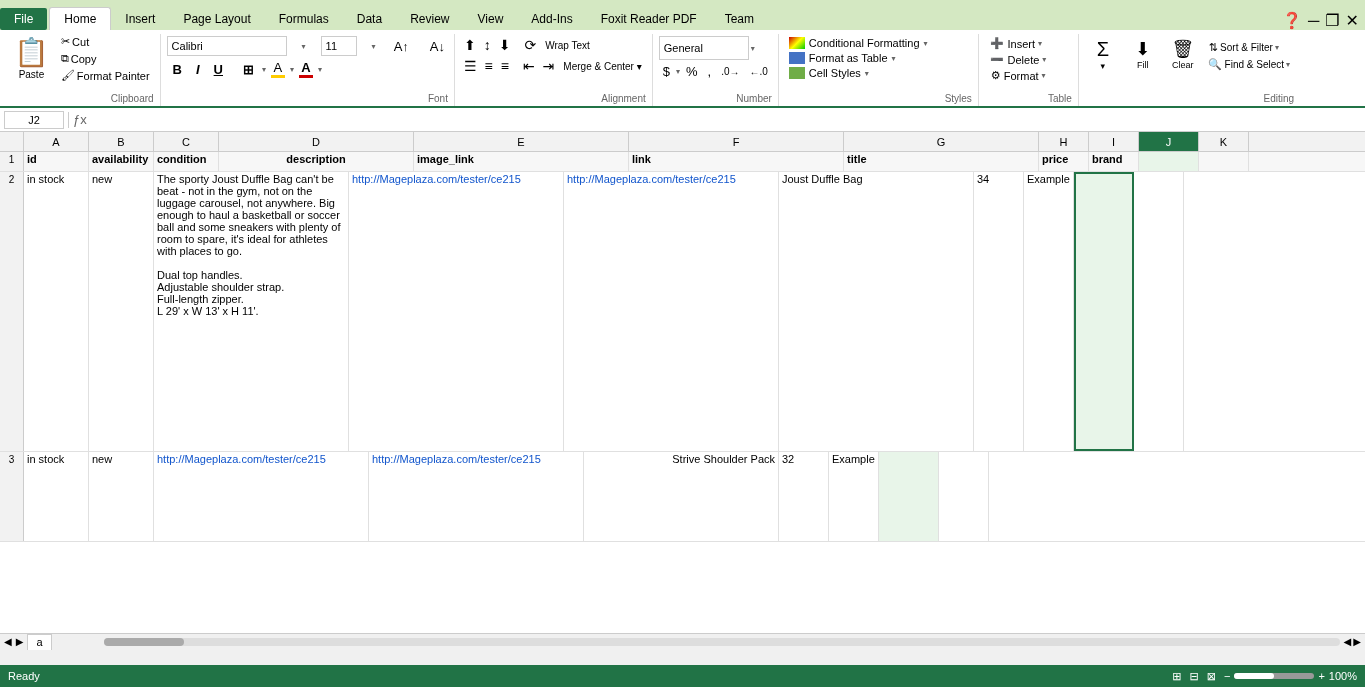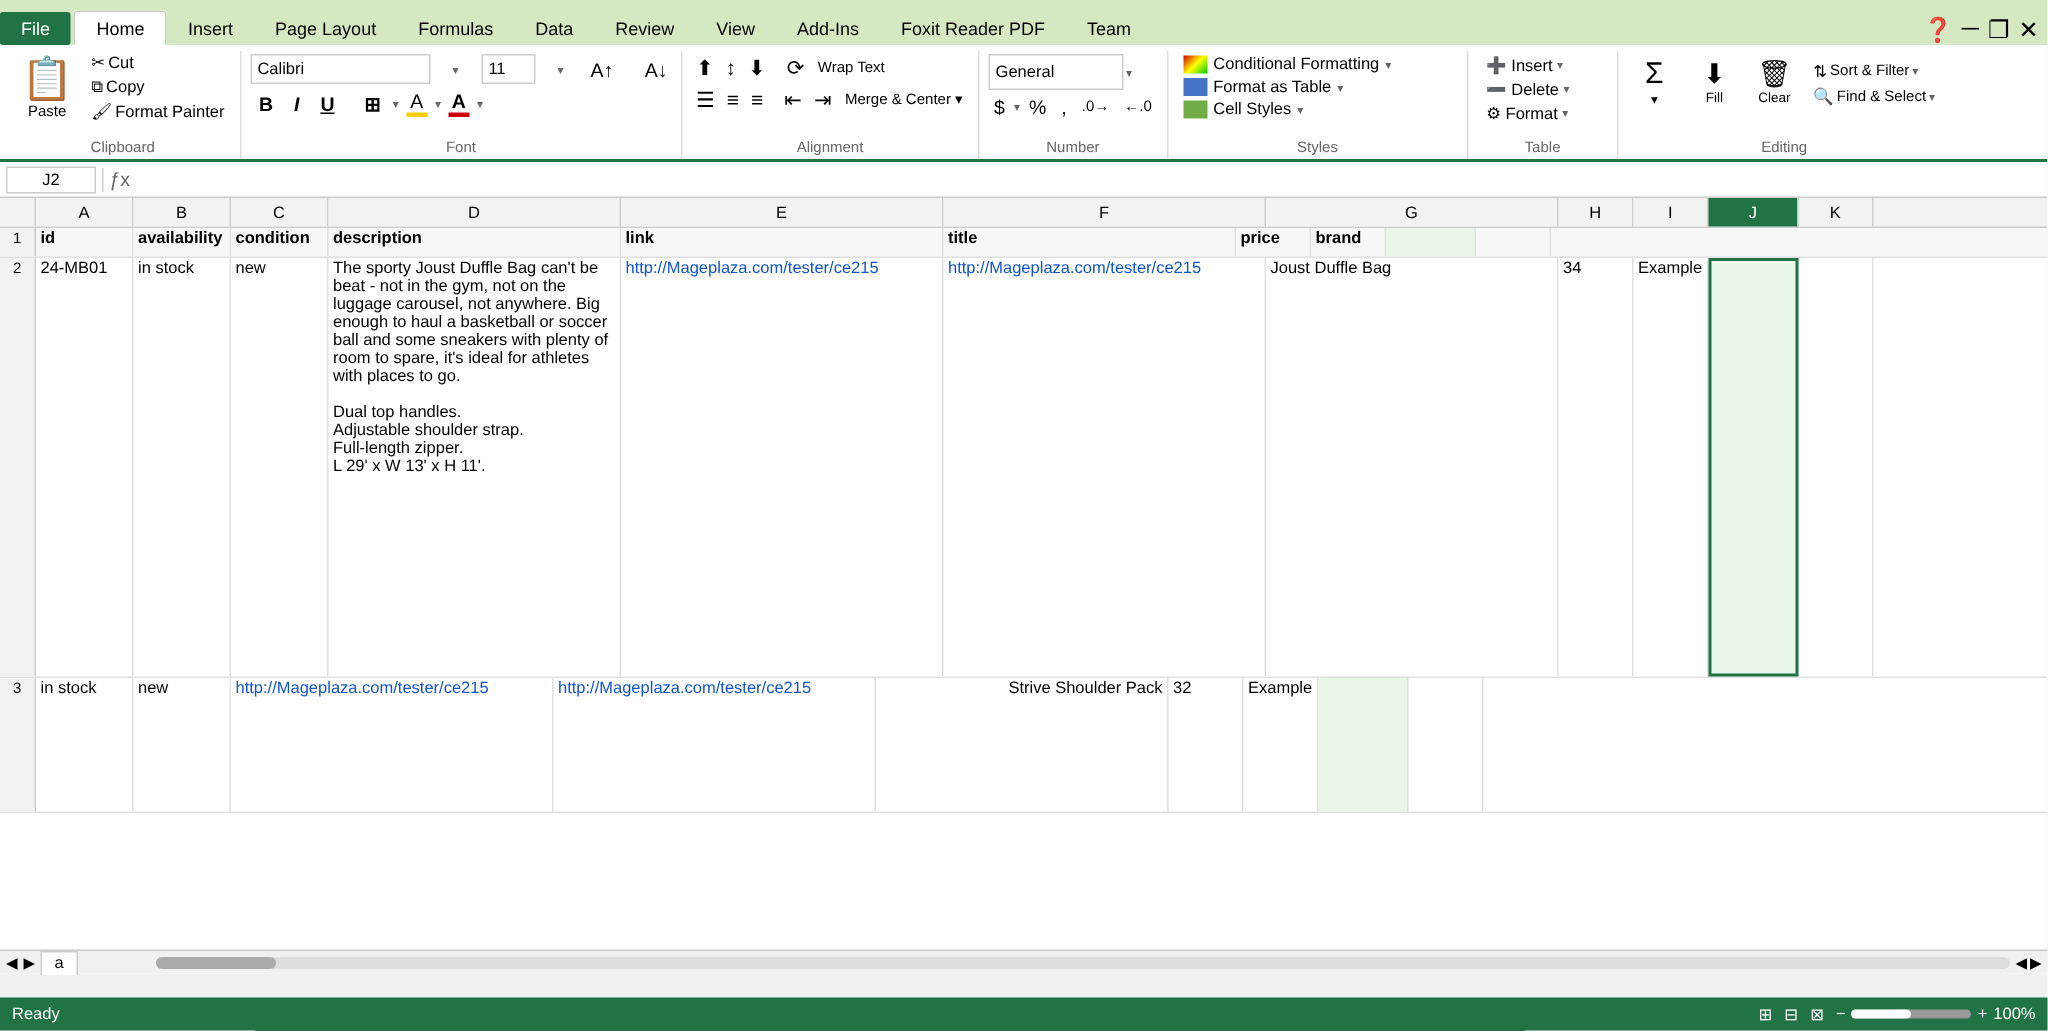--- a/index.html
+++ b/index.html
@@ -7,21 +7,21 @@
 
     
     .tab-bar { display: flex; background: #d4e8c2; height: 30px; align-items: flex-end; }
     .tab { padding: 4px 14px; font-size: 12px; cursor: pointer; border-radius: 3px 3px 0 0; }
     .tab.active { background: #fff; border: 1px solid #ccc; border-bottom: none; font-weight: normal; }
     .tab-file { background: #217346; color: #fff; padding: 4px 14px; border-radius: 2px; margin-right: 2px; font-size: 12px; }
 
     
     .ribbon-content { background: #fff; padding: 4px 4px 0 4px; border-bottom: 2px solid #217346; display: flex; align-items: flex-start; }
     .ribbon-group { display: flex; flex-direction: column; border-right: 1px solid #ddd; padding: 0 6px; min-height: 72px; }
-    .ribbon-group-label { font-size: 10px; color: #666; text-align: center; margin-top: auto; padding: 2px 0; }
+    .ribbon-group-label { font-size: 10px; color: #666; text-align: right; margin-top: auto; padding: 2px 0; }
     .ribbon-row { display: flex; align-items: center; gap: 2px; }
     .rb-btn { display: flex; flex-direction: column; align-items: center; justify-content: center; padding: 2px 4px; cursor: pointer; border-radius: 2px; font-size: 10px; min-width: 28px; }
     .rb-btn-sm { padding: 1px 4px; cursor: pointer; border-radius: 2px; font-size: 11px; display: flex; align-items: center; gap: 2px; }
 
     
     .font-name-box { border: 1px solid #ccc; padding: 1px 4px; width: 120px; font-size: 11px; height: 20px; }
     .font-size-box { border: 1px solid #ccc; padding: 1px 4px; width: 36px; font-size: 11px; height: 20px; }
     .font-grow-btn { border: 1px solid transparent; padding: 1px 2px; cursor: pointer; font-size: 13px; }
 
     
@@ -281,32 +281,32 @@
     <div class="col-header" style="width:50px; min-width:50px;">I</div>
     <div class="col-header selected" style="width:60px; min-width:60px;">J</div>
     <div class="col-header" style="width:50px; min-width:50px;">K</div>
   </div>
 
   <div class="sheet-row" style="height:20px; background:#f7f7f7;">
     <div class="row-num">1</div>
     <div class="cell" style="width:65px; min-width:65px; font-weight:bold;">id</div>
     <div class="cell" style="width:65px; min-width:65px; font-weight:bold;">availability</div>
     <div class="cell" style="width:65px; min-width:65px; font-weight:bold;">condition</div>
-    <div class="cell" style="width:195px; min-width:195px; font-weight:bold;">description</div>
+    <div class="cell" style="width:195px; min-width:195px; font-weight:bold;text-align:center;">description</div>
+    <div class="cell" style="width:215px; min-width:215px; font-weight:bold;">image_link</div>
     <div class="cell" style="width:215px; min-width:215px; font-weight:bold;">link</div>
     <div class="cell" style="width:195px; min-width:195px; font-weight:bold;">title</div>
     <div class="cell" style="width:50px; min-width:50px; font-weight:bold;">price</div>
     <div class="cell" style="width:50px; min-width:50px; font-weight:bold;">brand</div>
     <div class="cell selected-col" style="width:60px; min-width:60px; font-weight:bold;"></div>
     <div class="cell" style="width:50px; min-width:50px;"></div>
   </div>
 
   <div class="sheet-row" style="height:280px;">
     <div class="row-num">2</div>
-    <div class="cell" style="width:65px; min-width:65px;">24-MB01</div>
     <div class="cell" style="width:65px; min-width:65px;">in stock</div>
     <div class="cell" style="width:65px; min-width:65px;">new</div>
     <div class="cell" style="width:195px; min-width:195px; white-space:pre-wrap; word-wrap:break-word; overflow:hidden;">The sporty Joust Duffle Bag can't be beat - not in the gym, not on the luggage carousel, not anywhere. Big enough to haul a basketball or soccer ball and some sneakers with plenty of room to spare, it's ideal for athletes with places to go.
 
 Dual top handles.
 Adjustable shoulder strap.
 Full-length zipper.
 L 29' x W 13' x H 11'.</div>
     <div class="cell" style="width:215px; min-width:215px;"><a href="#">http://Mageplaza.com/tester/ce215</a></div>
     <div class="cell" style="width:215px; min-width:215px;"><a href="#">http://Mageplaza.com/tester/ce215</a></div>

